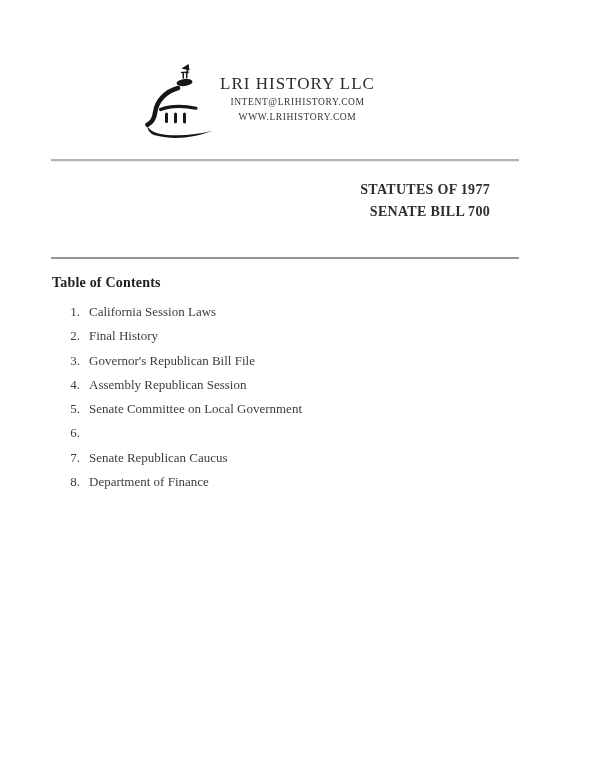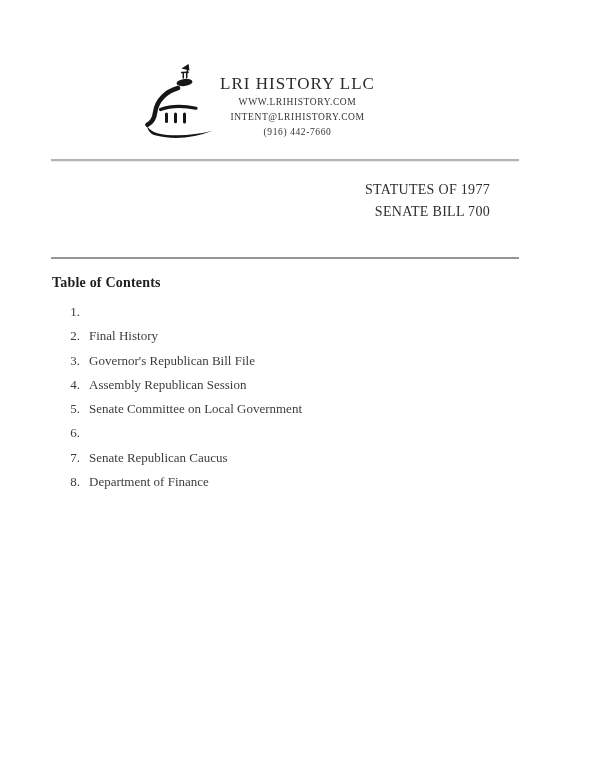--- a/index.html
+++ b/index.html
@@ -50,21 +50,21 @@
   
   .case-block {
     position: absolute;
     right: 110px;
     top: 179px;
     text-align: right;
   }
   .case-line {
     font-size: 14px;
     line-height: 22px;
-    font-weight: normal;
+    font-weight: bold;
     letter-spacing: 0.3px;
     color: #2e2e2e;
     white-space: pre;
   }
 
   
   .toc-heading {
     position: absolute;
     left: 52px;
     top: 275px;
@@ -127,41 +127,41 @@
         <path d="M21.5,52 L21.5,59.5" stroke-width="3"></path>
         <path d="M30.5,52 L30.5,59.8" stroke-width="3"></path>
         <path d="M39.5,52 L39.5,60" stroke-width="3"></path>
 
         <path d="M2,64 C3,69 5.5,72 11,73.6 C30,78.5 50,75.5 67.5,68.8
                  C49,73.5 28,75 12.5,71.2 C7.5,69.8 3.8,67.2 2,64 Z" fill="#161616" stroke="none"></path>
       </svg>
     </div>
     <div class="lh-text">
       <div class="company">LRI HISTORY LLC</div>
+      <div class="contact">INTENT@LRIHISTORY.COM</div>
       <div class="contact">WWW.LRIHISTORY.COM</div>
-      <div class="contact">INTENT@LRIHISTORY.COM</div>
-      <div class="contact">(916) 442-7660</div>
     </div>
   </header>
 
   <div class="rule rule-1"></div>
 
   <div class="case-block">
     <div class="case-line">STATUTES OF 1977</div>
     <div class="case-line">SENATE BILL 700</div>
   </div>
 
   <div class="rule rule-2"></div>
 
   <h2 class="toc-heading">Table of Contents</h2>
 
   <ol class="toc-list">
 
       <li class="toc-item">
         <span class="toc-num">1.</span>
+        <span class="toc-label">California Session Laws</span>
       </li>
 
       <li class="toc-item">
         <span class="toc-num">2.</span>
         <span class="toc-label">Final History</span>
       </li>
 
       <li class="toc-item">
         <span class="toc-num">3.</span>
         <span class="toc-label">Governor's Republican Bill File</span>

